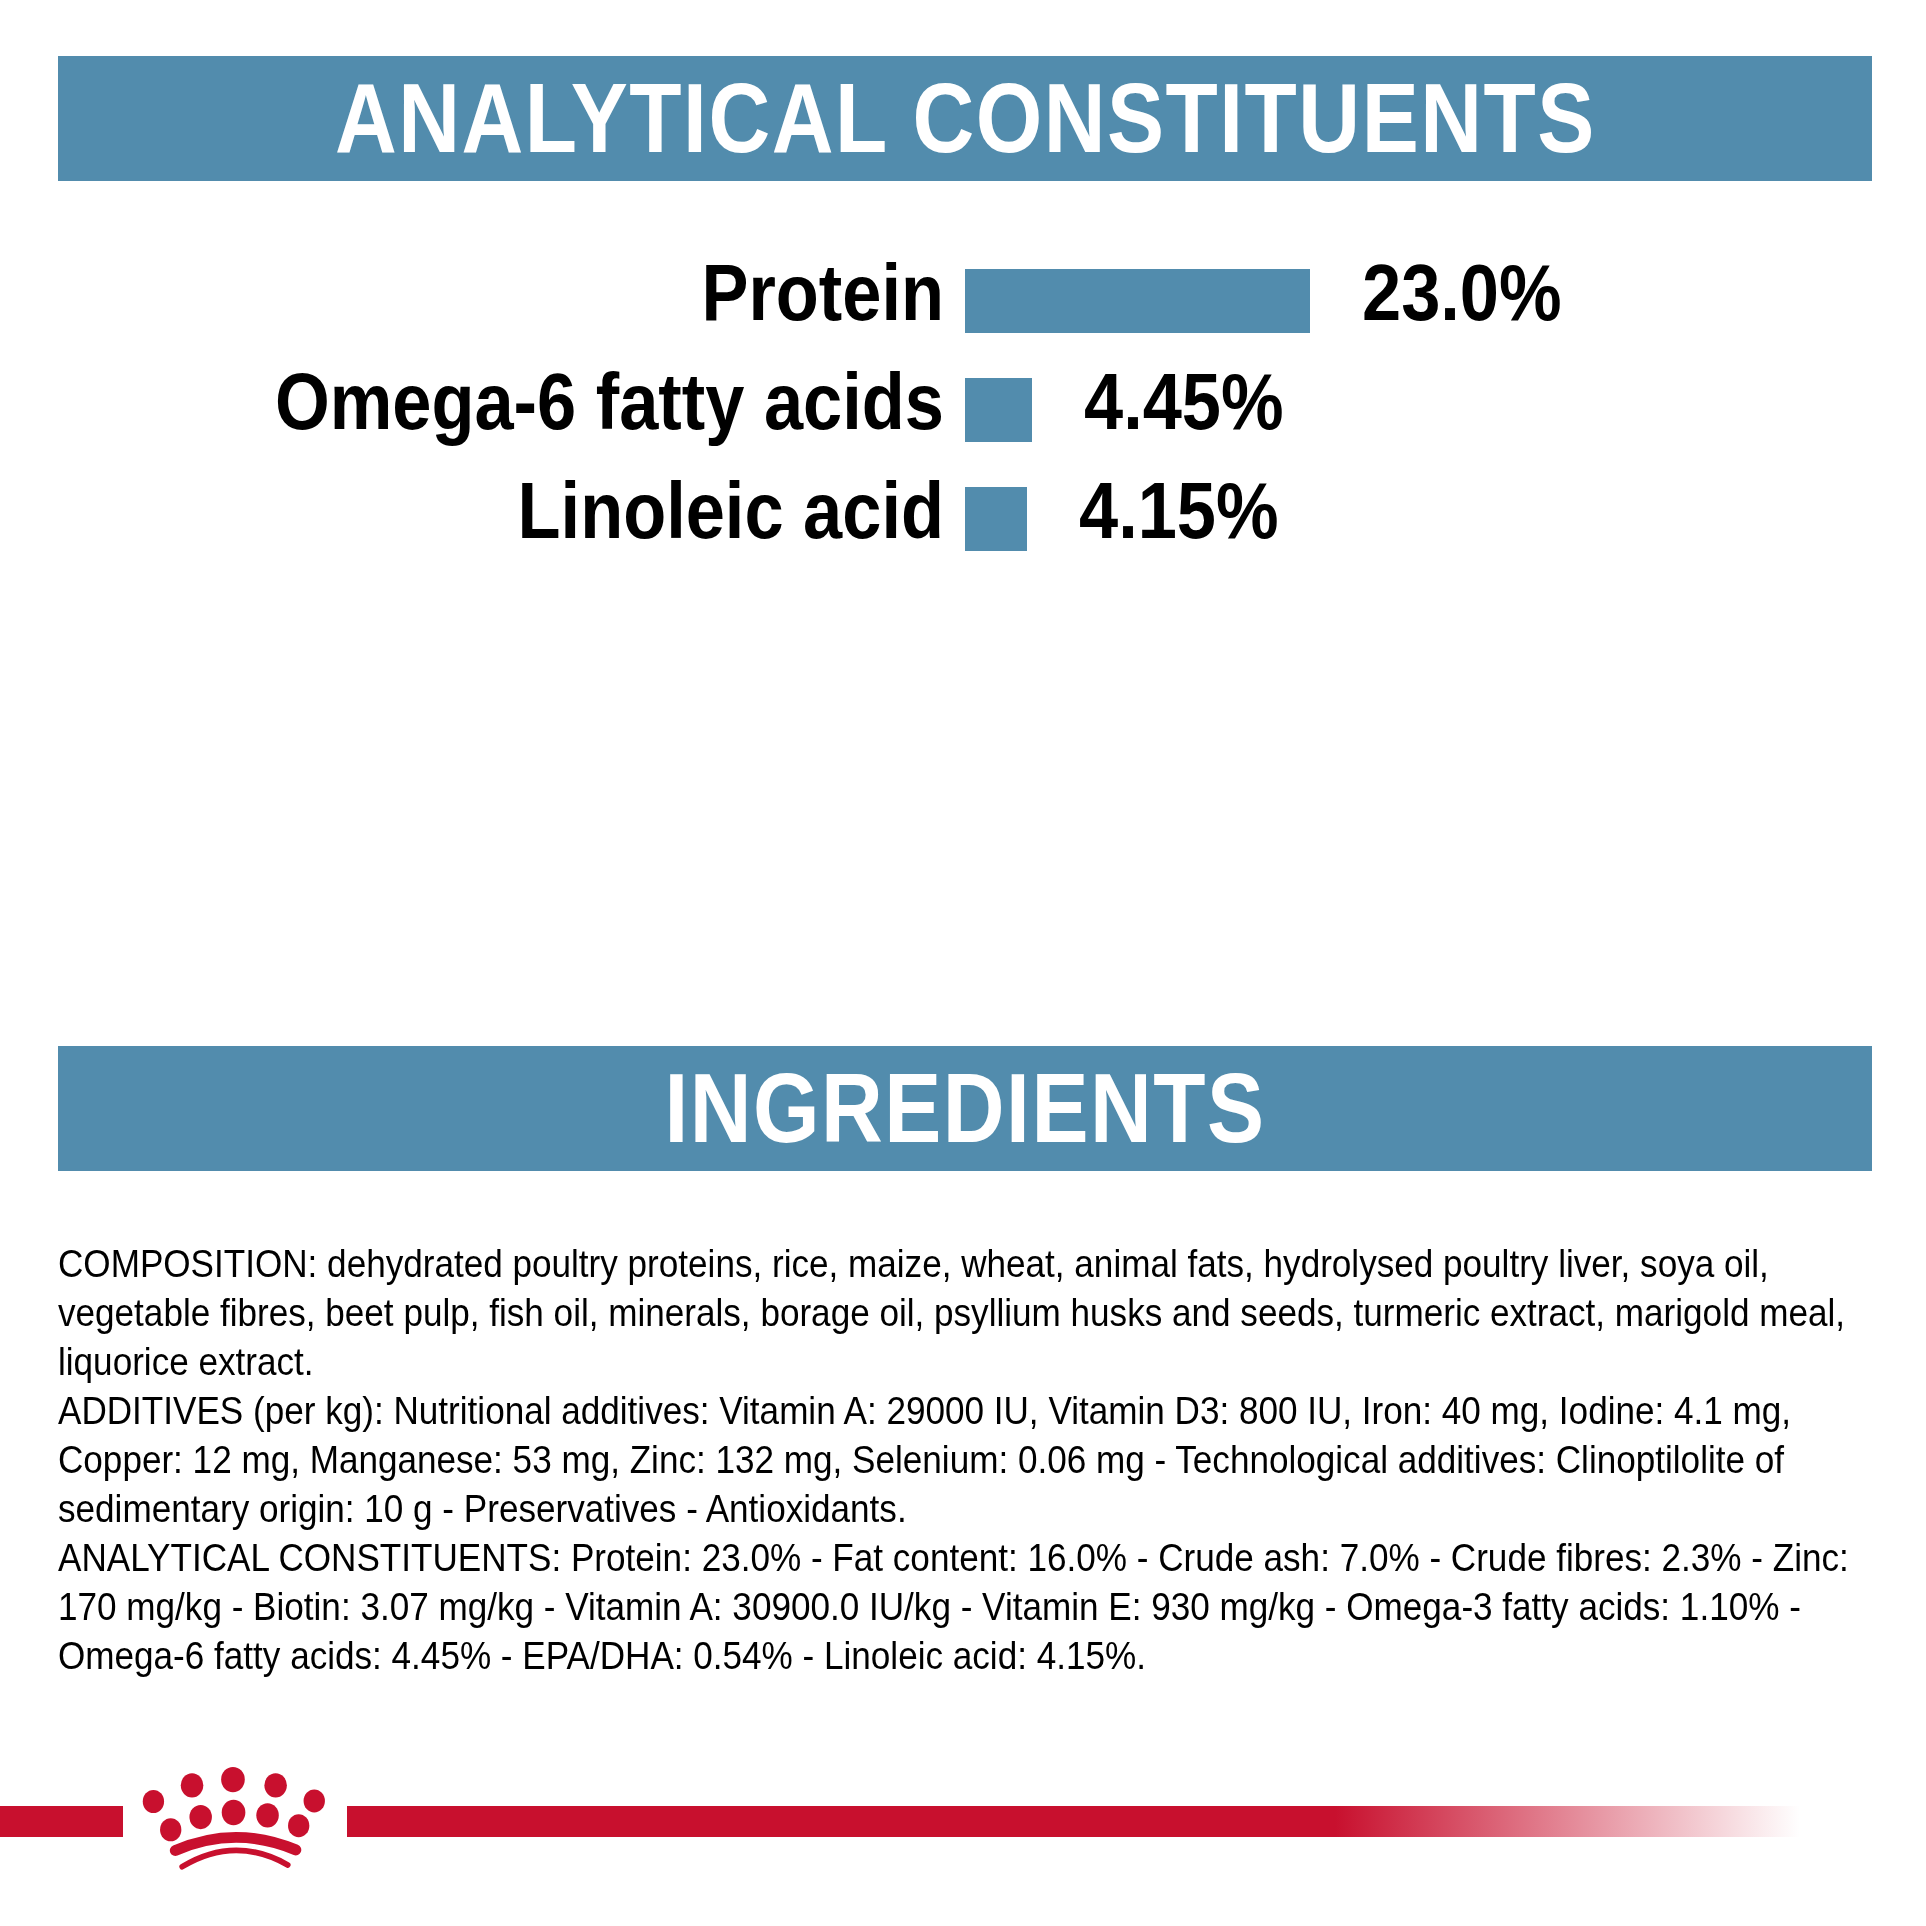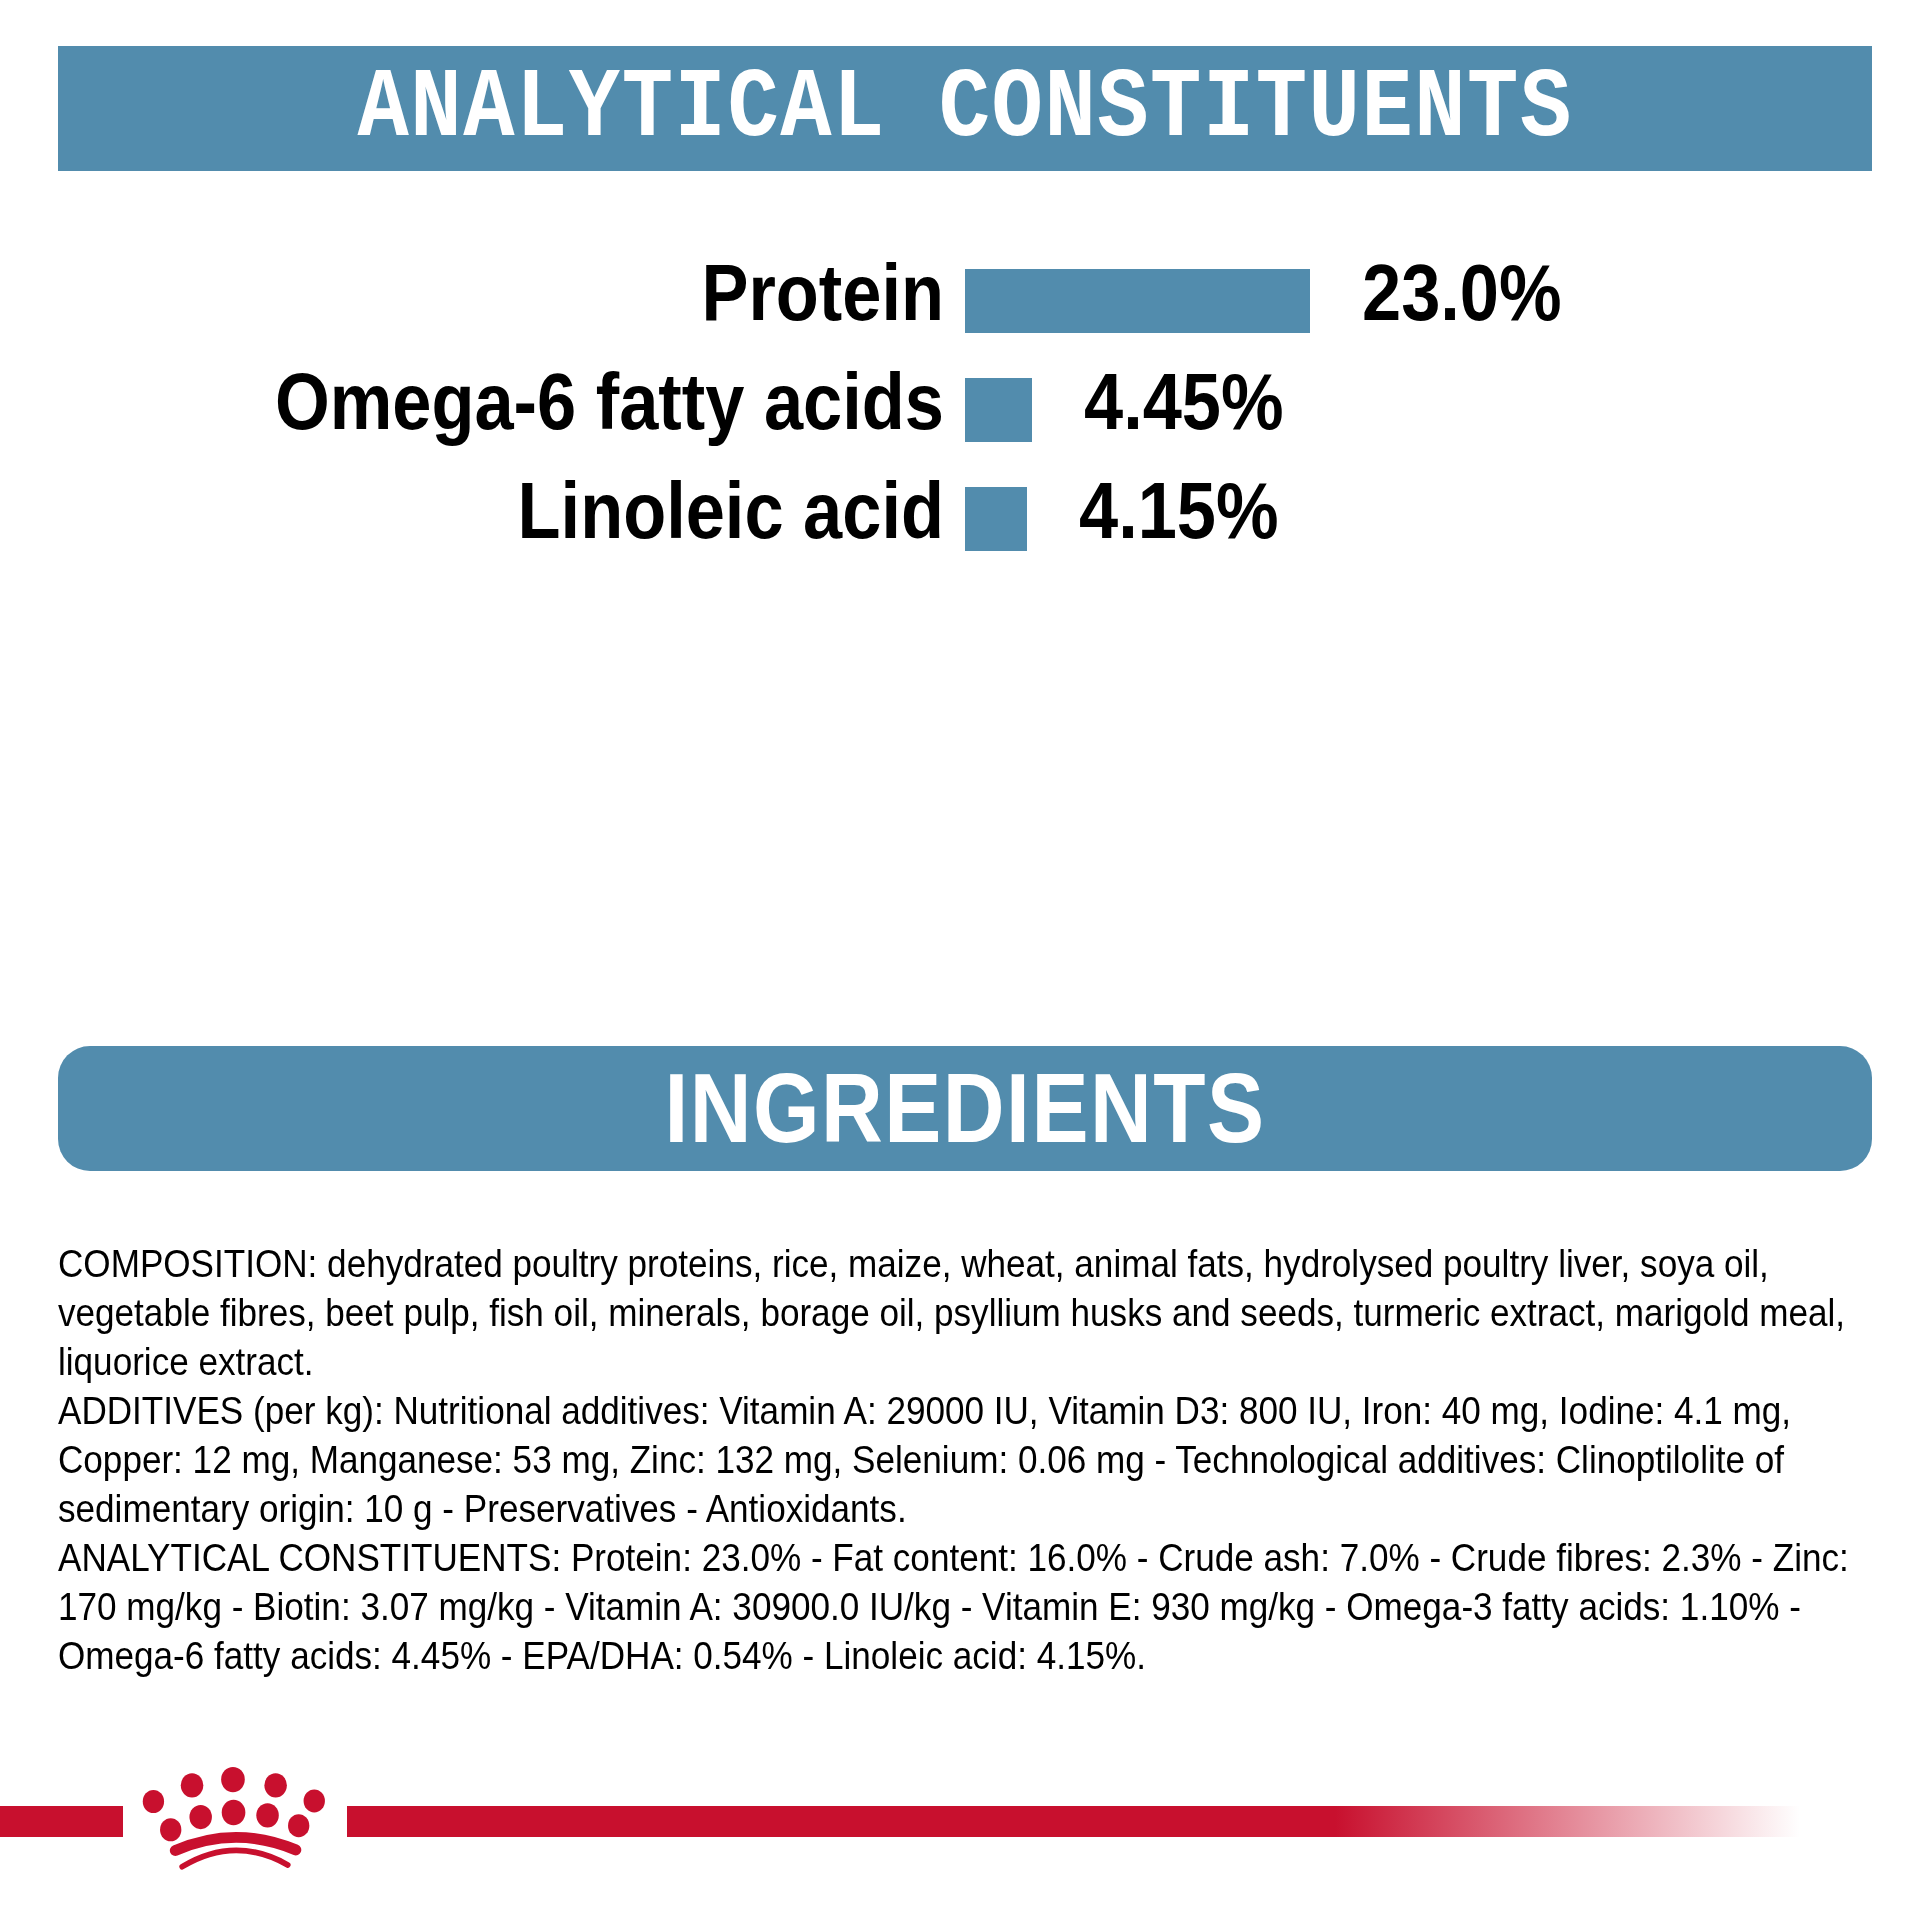--- a/index.html
+++ b/index.html
@@ -21,22 +21,22 @@
   .banner {
     position: absolute;
     left: 58px;
     width: 1814px;
     height: 125px;
     background: #528CAD;
     display: flex;
     align-items: center;
     justify-content: center;
   }
-  .banner-analytical { top: 46px; font-family: Liberation Mono, monospace; }
-  .banner-ingredients { top: 1046px; border-radius: 32px; }
+  .banner-analytical { top: 56px; }
+  .banner-ingredients { top: 1046px; }
   .banner-title {
     color: #ffffff;
     font-size: 95px;
     font-weight: 700;
     letter-spacing: 1.7px;
     white-space: nowrap;
     transform: scale(0.90, 1.04);
     transform-origin: 50% 50%;
   }
   

